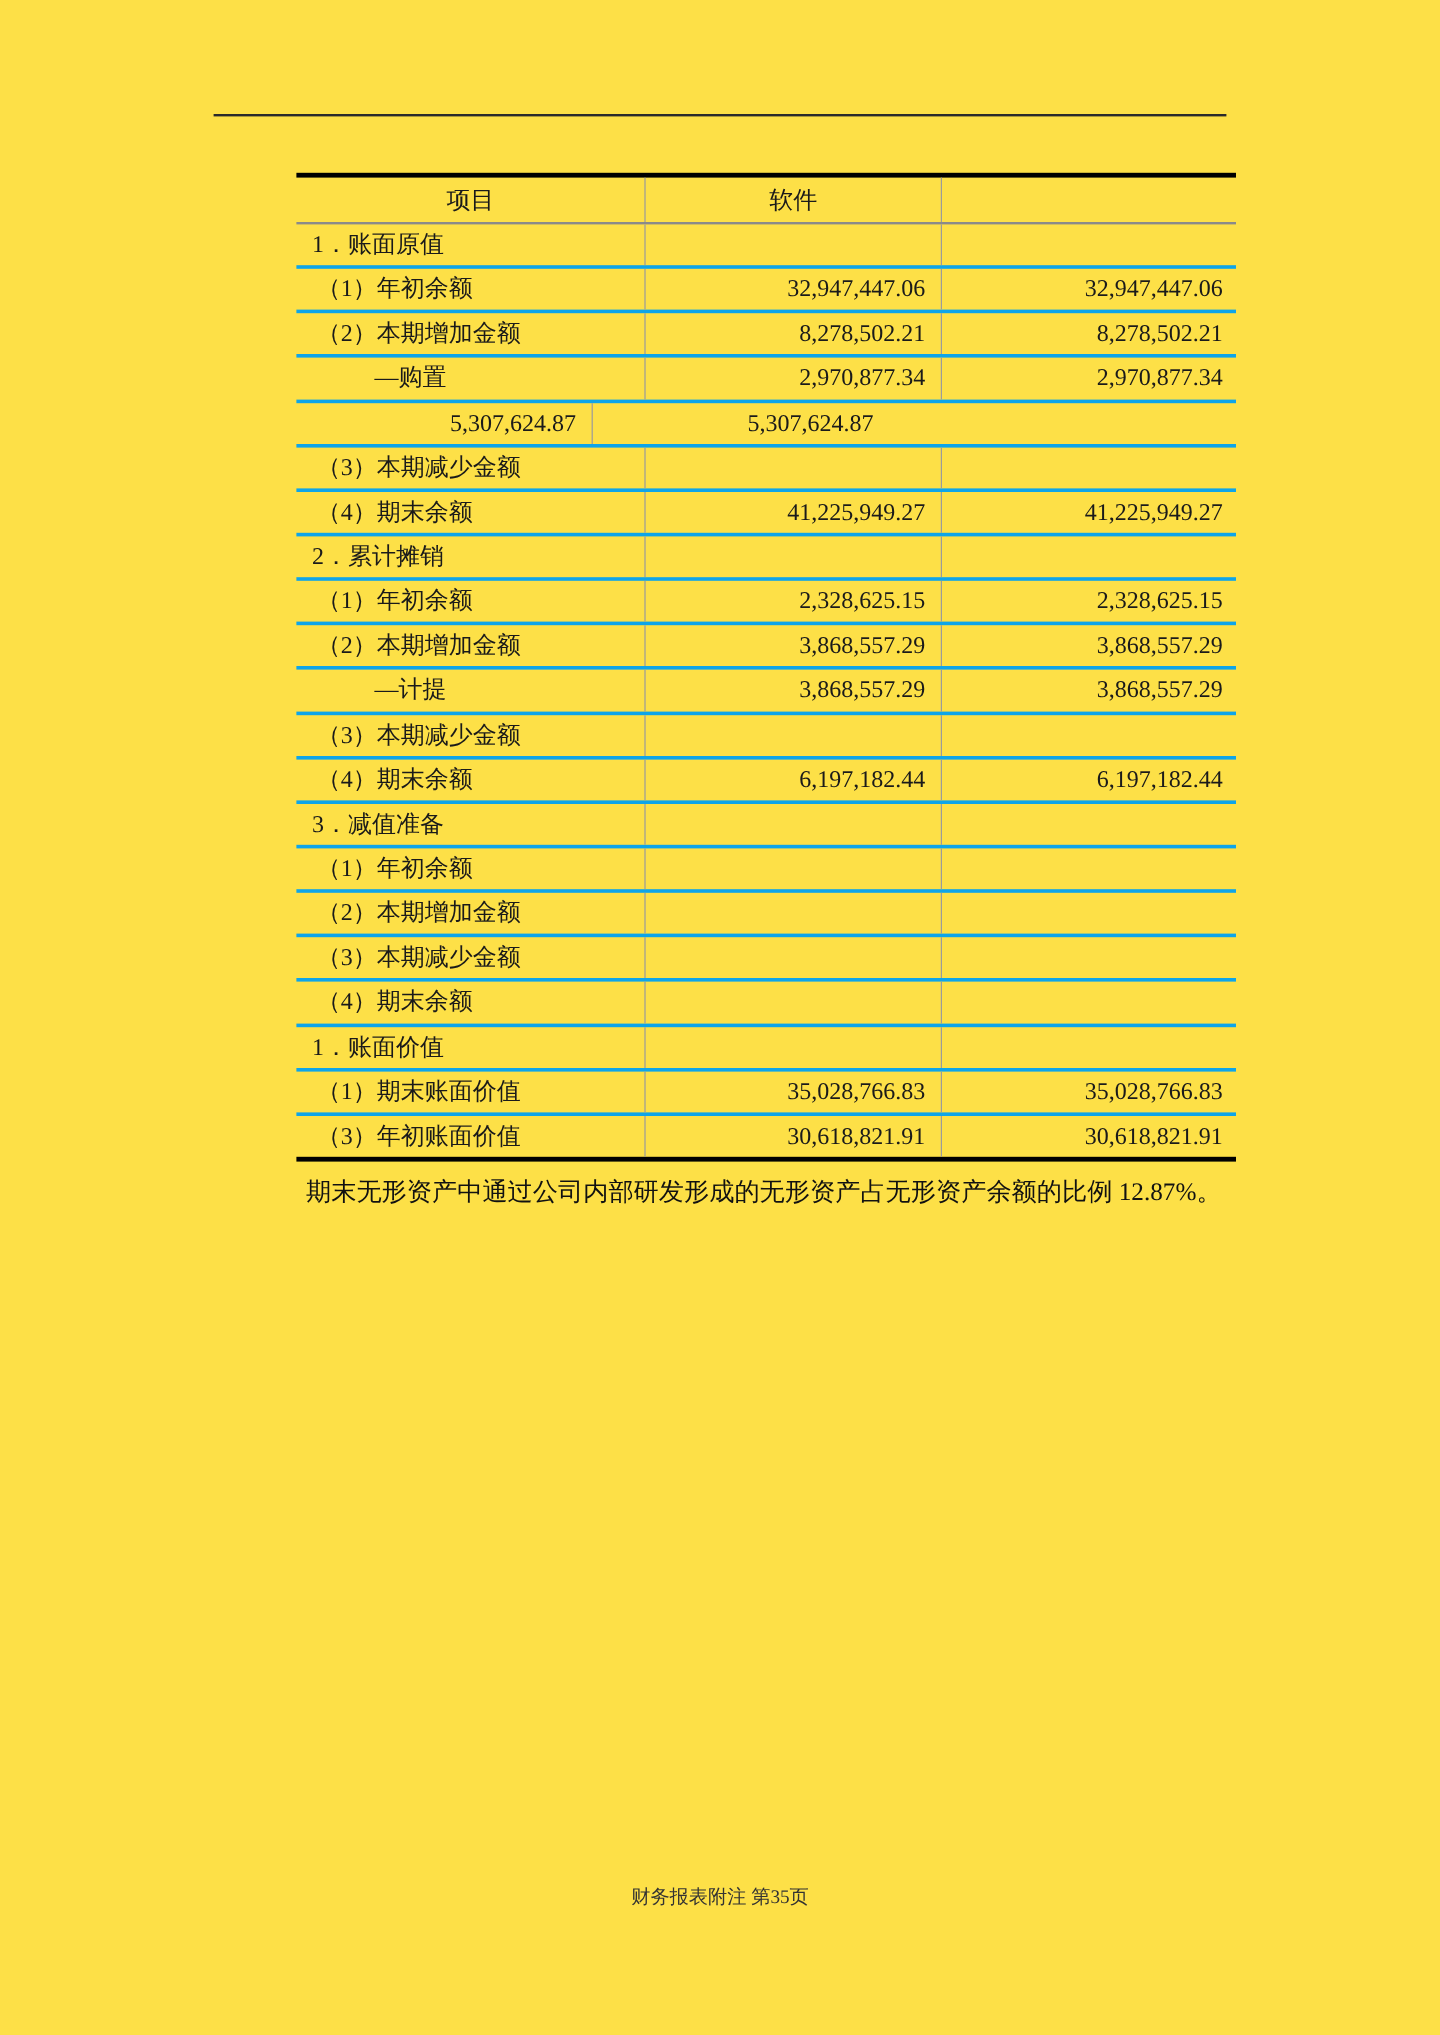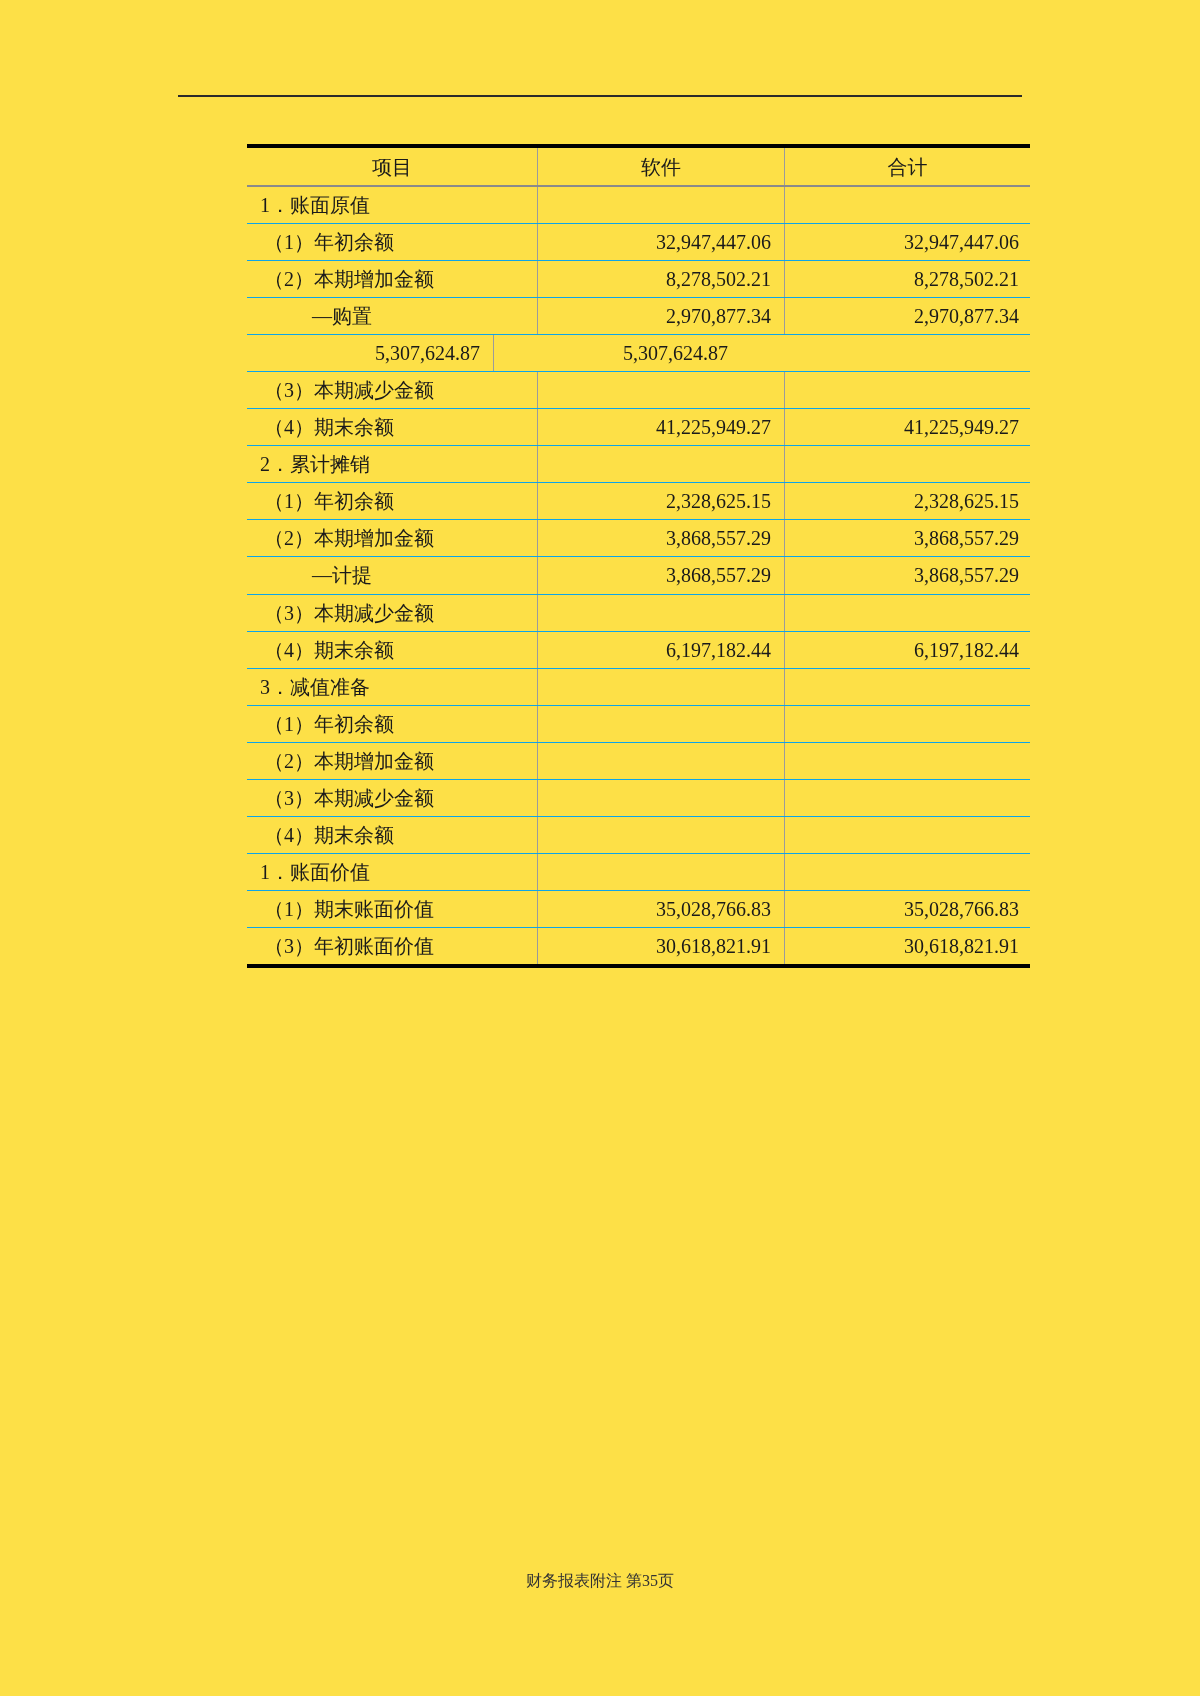--- a/index.html
+++ b/index.html
@@ -33,21 +33,21 @@
     box-sizing: border-box;
     border-top: 4px solid #000000;
     border-bottom: 4px solid #000000;
     display: flex;
     flex-direction: column;
   }
   .t-row {
     display: flex;
     flex: 1 1 0;
     min-height: 0;
-    border-bottom: 1px solid #0ea5e9;
+    border-bottom: 3px solid #0ea5e9;
   }
   .t-row:last-child {
     border-bottom: none;
   }
   .t-row.header-row {
     flex: 0 0 37px;
     border-bottom: 2px solid #8a8a8a;
   }
   .cell {
     box-sizing: border-box;
@@ -106,21 +106,20 @@
 <body>
 
 <div class="page">
 
   <div class="top-rule"></div>
 
   <div class="fin-table">
     <div class="t-row header-row">
       <div class="cell c1">项目</div>
       <div class="cell c2">软件</div>
-      <div class="cell c3">合计</div>
     </div>
     <div style="display:contents" id="table-body"><div class="t-row">
       <div class="cell c1 section">1．账面原值</div>
       <div class="cell c2"></div>
       <div class="cell c3"></div>
     </div><div class="t-row">
       <div class="cell c1 sub">（1）年初余额</div>
       <div class="cell c2">32,947,447.06</div>
       <div class="cell c3">32,947,447.06</div>
     </div><div class="t-row">
@@ -194,16 +193,17 @@
       <div class="cell c1 sub">（1）期末账面价值</div>
       <div class="cell c2">35,028,766.83</div>
       <div class="cell c3">35,028,766.83</div>
     </div><div class="t-row">
       <div class="cell c1 sub">（3）年初账面价值</div>
       <div class="cell c2">30,618,821.91</div>
       <div class="cell c3">30,618,821.91</div>
     </div></div>
   </div>
 
+  <div class="note">期末无形资产中通过公司内部研发形成的无形资产占无形资产余额的比例 12.87%。</div>
 
   <div class="footer">财务报表附注  第35页</div>
 
 </div>
 
 </body></html>

